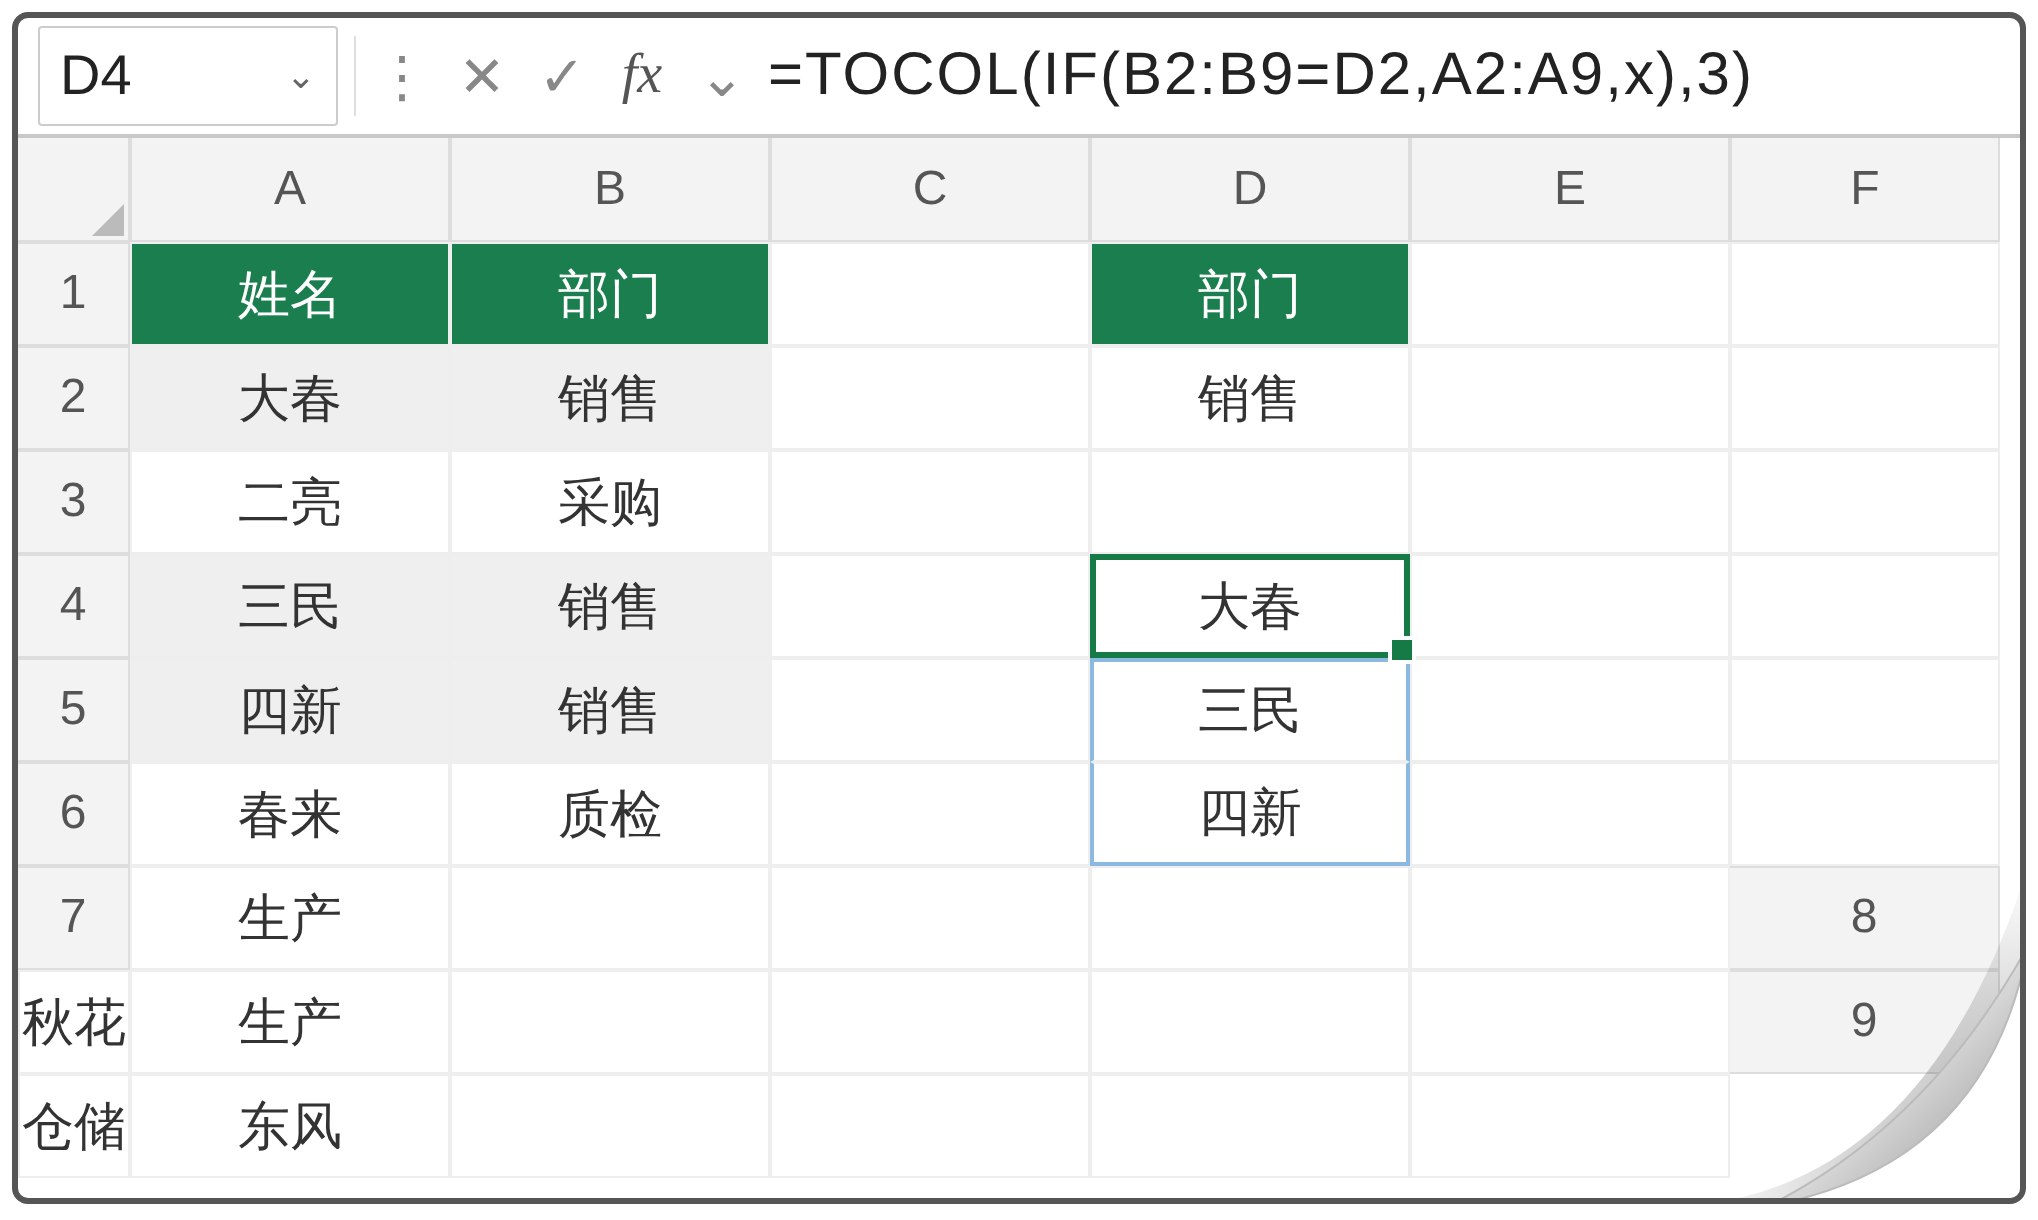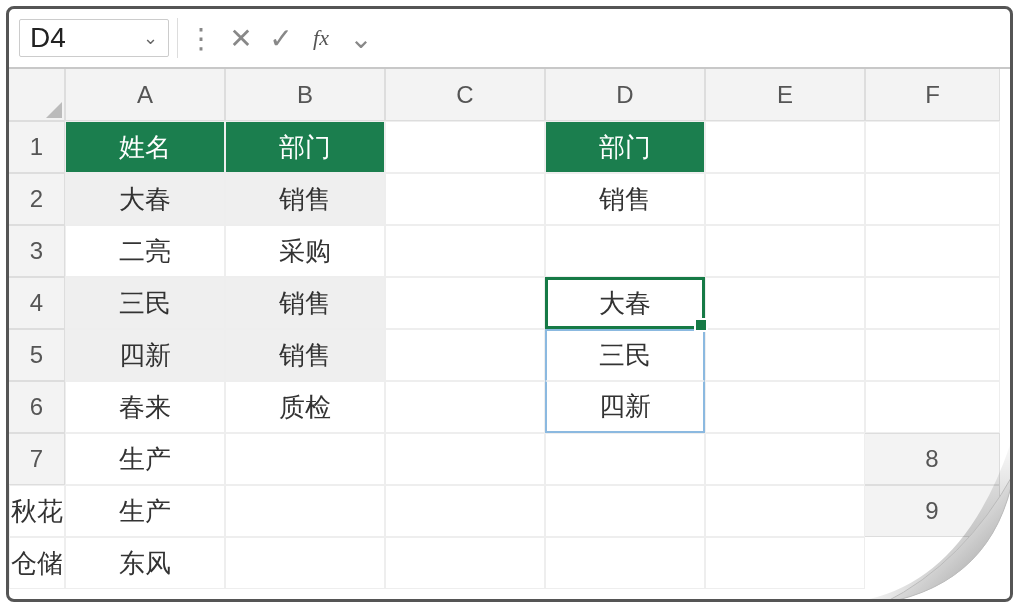--- a/index.html
+++ b/index.html
@@ -28,21 +28,21 @@
     align-items: center;
     height: 60px;
     border-bottom: 2px solid #c8c8c8;
     padding: 0 10px;
     gap: 8px;
     font-size: 28px;
     color: #222;
   }
   .namebox {
     width: 150px;
-    height: 38px;
+    height: 50px;
     border: 1px solid #ccc;
     border-radius: 2px;
     display: flex;
     align-items: center;
     justify-content: space-between;
     padding: 0 10px;
     background: #fff;
   }
   .namebox .chev { color: #666; font-size: 18px; }
   .sep {
@@ -50,21 +50,21 @@
     height: 40px;
     background: #ddd;
   }
   .fbar-btns {
     display: flex;
     align-items: center;
     gap: 10px;
     color: #888;
   }
   .fbar-btns span { display: inline-flex; align-items: center; justify-content: center; width: 30px; height: 30px; }
-  .fx { font-style: italic; font-family: "Times New Roman", serif; color: #555; font-size: 22px; }
+  .fx { font-style: italic; font-family: "Times New Roman", serif; color: #555; font-size: 28px; }
   .fbar-formula {
     flex: 1;
     font-size: 30px;
     letter-spacing: 1px;
     color: #222;
     white-space: nowrap;
     overflow: hidden;
   }
   
   .grid {
@@ -153,20 +153,21 @@
       <span class="chev">⌄</span>
     </div>
     <div class="sep"></div>
     <div class="fbar-btns">
       <span>⋮</span>
       <span>✕</span>
       <span>✓</span>
       <span class="fx">fx</span>
       <span class="chev">⌄</span>
     </div>
+    <div class="fbar-formula">=TOCOL(IF(B2:B9=D2,A2:A9,x),3)</div>
   </div>
 
   <div class="grid">
 
     <div class="hdr corner"></div>
     <div class="hdr col">A</div>
     <div class="hdr col">B</div>
     <div class="hdr col">C</div>
     <div class="hdr col">D</div>
     <div class="hdr col">E</div>

